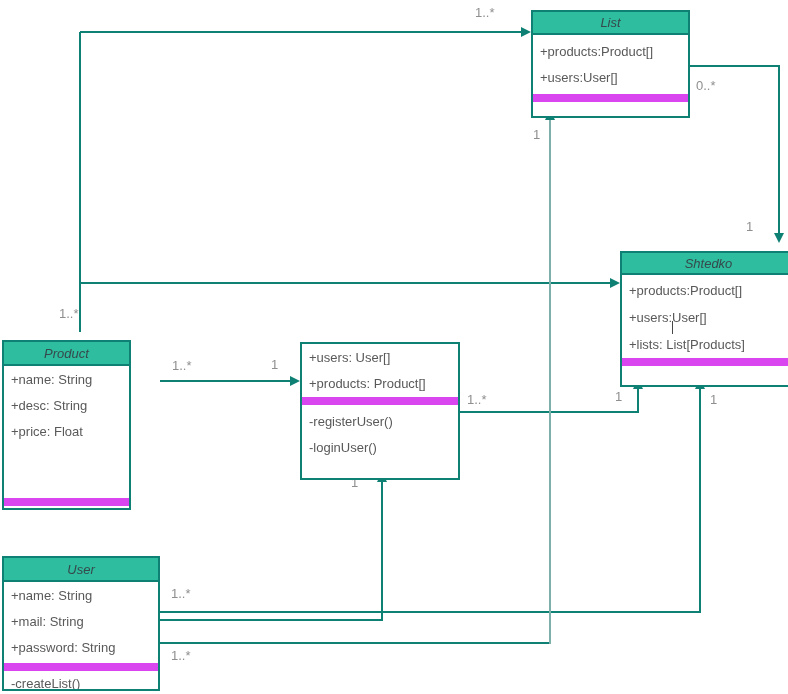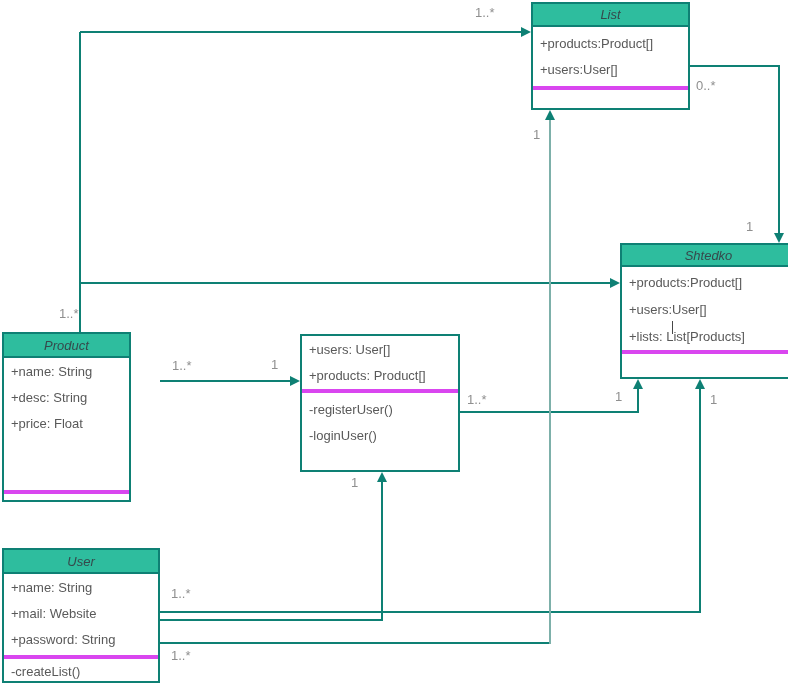--- a/index.html
+++ b/index.html
@@ -3,30 +3,30 @@
 <meta charset="utf-8">
 <style>
   html,body { margin:0; padding:0; background:#ffffff; }
   #canvas {
     position:relative; width:788px; height:694px; overflow:hidden;
     font-family:"Liberation Sans", sans-serif; background:#ffffff;
   }
   .uml-class {
     position:absolute; box-sizing:border-box;
     border:2px solid #0e8074; background:#ffffff;
-    display:flex; flex-direction:column;
+    display:flex; flex-direction:column;margin-top:8px;
   }
   .uml-header {
     box-sizing:border-box; background:#2ebd9e; color:#36494c;
     font-style:italic; font-size:13px; text-align:center;
     border-bottom:2px solid #0e8074; display:flex; align-items:center; justify-content:center;
     flex:0 0 auto;
   }
   .uml-attrs { box-sizing:border-box; flex:0 0 auto; overflow:hidden; }
-  .uml-methods { box-sizing:border-box; flex:1 1 auto; border-top:4px solid #d946ef; overflow:hidden; }
+  .uml-methods { box-sizing:border-box; flex:1 1 auto; border-top:8px solid #d946ef; overflow:hidden; }
   .uml-row {
     font-size:13px; color:#595959; padding-left:7px; white-space:nowrap;
   }
   .seg { position:absolute; background:#0e8074; }
   .seg.light { background:#7db0aa; }
   .arrow { position:absolute; width:0; height:0; }
   .arrow.right { border-top:5px solid transparent; border-bottom:5px solid transparent; border-left:10px solid #0e8074; }
   .arrow.up    { border-left:5px solid transparent; border-right:5px solid transparent; border-bottom:10px solid #0e8074; }
   .arrow.down  { border-left:5px solid transparent; border-right:5px solid transparent; border-top:10px solid #0e8074; }
   .mult { position:absolute; font-size:13px; color:#8f8f8f; white-space:nowrap; }
@@ -120,21 +120,21 @@
     <div class="uml-methods" style="padding-top:4px">
       <div class="uml-row" style="line-height:26px">-registerUser()</div>
       <div class="uml-row" style="line-height:26px">-loginUser()</div>
     </div>
   </div>
 
   <div class="uml-class" style="left:2px;top:548px;width:158px;height:135px">
     <div class="uml-header" style="height:24px">User</div>
     <div class="uml-attrs" style="height:81px;padding-top:1px">
       <div class="uml-row" style="line-height:26px">+name: String</div>
-      <div class="uml-row" style="line-height:26px">+mail: Website</div>
+      <div class="uml-row" style="line-height:26px">+mail: String</div>
       <div class="uml-row" style="line-height:26px">+password: String</div>
     </div>
     <div class="uml-methods">
       <div class="uml-row" style="line-height:26px">-createList()</div>
     </div>
   </div>
 
 </div>
 
 </body></html>

